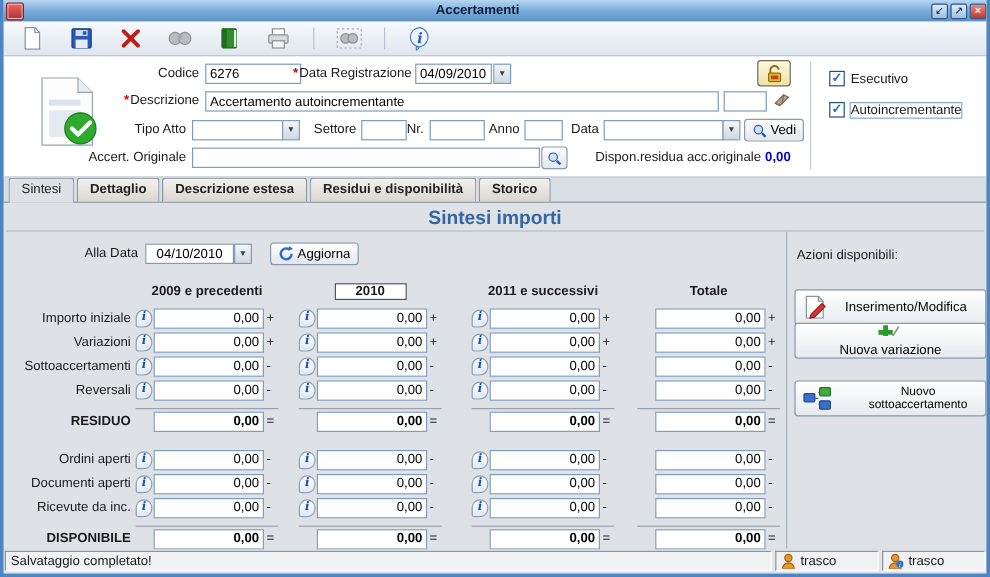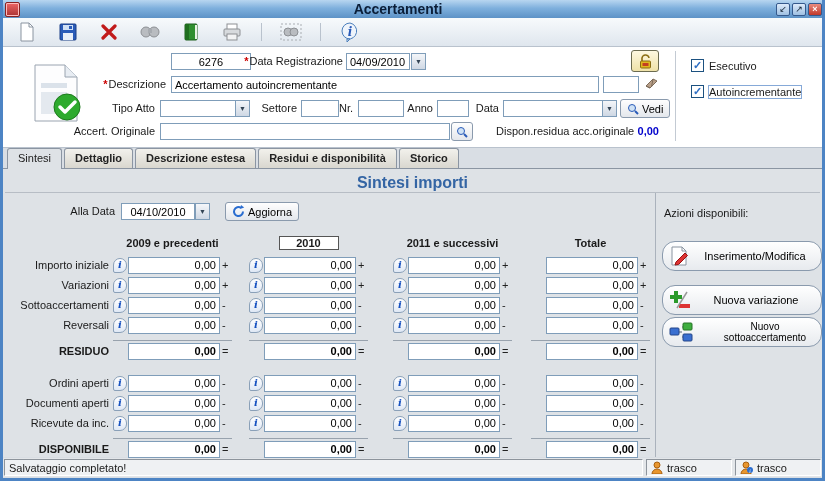--- a/index.html
+++ b/index.html
@@ -4,37 +4,37 @@
 <style>
   html,body{margin:0;padding:0;background:#fff;font-family:"Liberation Sans",sans-serif;}
   .window{position:relative;width:825px;height:481px;box-sizing:border-box;
     border-left:3px solid #4d84c4;border-right:3px solid #4d84c4;border-bottom:3px solid #4d84c4;
     background:#d9dee4;overflow:hidden;font-size:11px;color:#1a1a1a;}
   
   .titlebar{position:absolute;left:-3px;right:-3px;top:0;height:18px;
     background:linear-gradient(#b8d6f0,#7fb0dd 45%,#5d92c6);display:flex;align-items:center;padding:0 3px;}
   .app-icon{width:13px;height:13px;margin-left:2px;background:linear-gradient(#e66,#a33);border:1px solid #822;border-radius:2px;
     box-shadow:inset 0 0 0 1px #fbb;}
-  .title-text{flex:1;text-align:center;font-weight:bold;color:#0b1e38;font-size:14px;}
+  .title-text{flex:1;text-align:center;font-weight:bold;color:#0b1e38;font-size:11px;}
   .winbtns{display:flex;gap:2px;}
   .winbtn{width:14px;height:13px;border:1px solid #35598c;border-radius:2px;background:linear-gradient(#dceafa,#9fc0e2);
     font-size:9px;line-height:11px;text-align:center;color:#123;padding:0;cursor:default;}
   .winbtn.close{background:linear-gradient(#e98b7d,#c0392b);color:#fff;font-weight:bold;}
   
   .toolbar{position:absolute;left:0;right:0;top:18px;height:28px;background:linear-gradient(#f7fafc,#dfe6ee);
     border-bottom:1px solid #b9c2cd;display:flex;align-items:center;padding-left:12px;gap:17px;}
   .tbtn{width:24px;height:22px;border:0;background:transparent;display:flex;align-items:center;justify-content:center;padding:0;}
   .tsep{width:1px;height:18px;background:#b9c2cd;}
   
   .formarea{position:absolute;left:0;right:0;top:47px;height:100px;background:#fff;border-bottom:1px solid #b9c2cd;}
   .flabel{position:absolute;text-align:right;line-height:17px;white-space:nowrap;}
   .req{color:#c00;font-weight:bold;margin-right:1px;}
   .tfield{position:absolute;box-sizing:border-box;height:17px;border:1px solid #7f9db9;background:#fff;
     font-family:"Liberation Sans",sans-serif;font-size:11px;padding:0 3px;}
-  .tfield.num{text-align:center;}
+  .tfield.num{text-align:left;}
   .ddbtn{position:absolute;box-sizing:border-box;height:17px;width:15px;border:1px solid #7f9db9;
     background:linear-gradient(#f4f6f9,#cfd8e4);font-size:7px;line-height:13px;color:#345;padding:0;}
   .sbtn{position:absolute;box-sizing:border-box;height:19px;border:1px solid #8a9aad;border-radius:3px;
     background:linear-gradient(#fefefe,#e4e7ec);font-size:11px;display:flex;align-items:center;gap:3px;
     padding:0 6px;font-family:"Liberation Sans",sans-serif;}
   .vsep-form{position:absolute;left:672px;top:4px;bottom:6px;width:1px;background:#c3cad3;}
   .cbrow{position:absolute;left:688px;display:flex;align-items:center;gap:5px;}
   .cbbox{width:13px;height:13px;border:1px solid #1c5180;background:#fff;box-sizing:border-box;
     color:#2f6fc4;font-weight:bold;font-size:11px;line-height:11px;text-align:center;}
   .cblabel.focused{outline:1px solid #86a9d8;}
@@ -67,21 +67,21 @@
   .amt{width:92px;flex:none;box-sizing:border-box;height:17px;border:1px solid #7f9db9;background:#fff;
     font-family:"Liberation Sans",sans-serif;font-size:11px;text-align:right;padding:0 3px;}
   .amount-row.total .amt{font-weight:bold;}
   .op{width:10px;flex:none;text-align:left;padding-left:2px;color:#222;}
   .sep-row{display:flex;height:6px;align-items:flex-end;}
   .s{width:119px;flex:none;border-top:1px solid #98a2ad;height:0;}
   
   .actions{position:absolute;left:652px;top:24px;bottom:0;right:0;border-left:1px solid #aab2bc;}
   .actions-heading{position:absolute;left:8px;top:14px;}
   .abtn{position:absolute;left:6px;width:160px;height:30px;box-sizing:border-box;border:1px solid #8a9aad;
-    border-radius:13px;background:linear-gradient(#ffffff,#e7eaee);display:flex;align-items:center;gap:6px;
+    border-radius:3px;background:linear-gradient(#ffffff,#e7eaee);display:flex;align-items:center;gap:6px;
     padding:0 6px;font-size:11px;font-family:"Liberation Sans",sans-serif;}
   .abtn .albl{flex:1;text-align:center;}
   
   .statusbar{position:absolute;left:0;right:0;top:458px;height:19px;background:#e3e6e9;display:flex;gap:3px;padding:1px 1px;box-sizing:border-box;}
   .scell{box-sizing:border-box;height:17px;border:1px solid;border-color:#8d949c #fff #fff #8d949c;
     background:#eff1f3;display:flex;align-items:center;padding:0 4px;gap:4px;}
   .scell.msg{flex:1;text-align:center;}
   .scell.user{width:86px;flex:none;}
   svg{display:block;}
 </style>
@@ -163,20 +163,21 @@
       <svg width="54" height="62">
           <path d="M6 2h30l12 12v44H6z" fill="#fdfdfe" stroke="#9aa4b0"></path>
           <path d="M36 2v12h12" fill="#e8edf3" stroke="#9aa4b0"></path>
           <rect x="12" y="20" width="26" height="5" fill="#dbe2ea"></rect>
           <rect x="12" y="29" width="26" height="22" fill="#e4e9ef"></rect>
           <circle cx="38" cy="44" r="13" fill="#2eaa2e" stroke="#1d7a1d"></circle>
           <path d="M31 44 l5 5 l10-10" fill="none" stroke="#fff" stroke-width="3.5" stroke-linecap="round" stroke-linejoin="round"></path>
         </svg>
     </div>
 
+    <span class="flabel" style="left:60px;top:6px;width:103px;">Codice</span>
     <input class="tfield num" style="left: 168px; top: 6px; width: 80px;" readonly="" value="6276">
     <span class="flabel" style="left:225px;top:6px;width:115px;"><span class="req">*</span><span>Data Registrazione</span></span>
     <input class="tfield" style="left: 343px; top: 6px; width: 64px;" readonly="" value="04/09/2010">
     <button class="ddbtn" style="left:408px;top:6px;">▼</button>
     <button class="sbtn" style="left:628px;top:3px;width:28px;height:22px;justify-content:center;background:linear-gradient(#fdf8e0,#efe2a8);border-color:#6b6b50;">
       <svg width="15" height="15">
           <path d="M4 7 V5 a3.5 3.5 0 0 1 7-1" fill="none" stroke="#8a6d12" stroke-width="1.6"></path>
           <rect x="2.5" y="7" width="10" height="7" rx="1" fill="#e0b81f" stroke="#8a6d12"></rect>
           <rect x="4.5" y="9" width="6" height="3" fill="#b22" opacity="0.8"></rect>
         </svg>
@@ -501,21 +502,21 @@
     <div class="actions">
       <span class="actions-heading">Azioni disponibili:</span>
       <button class="abtn" style="top:48px;">
         <svg width="20" height="20">
             <path d="M3 1h10l4 4v14H3z" fill="#fff" stroke="#8a94a0"></path>
             <path d="M13 1v4h4" fill="none" stroke="#8a94a0"></path>
             <path d="M7 16 L16 7 l2.5 2.5 L9.5 18.5 6 19z" fill="#d33" stroke="#911"></path>
           </svg>
         <span class="albl">Inserimento/Modifica</span>
       </button>
-      <button class="abtn" style="top:92px;">
+      <button class="abtn" style="top:76px;flex-direction:column;">
         <svg width="22" height="20">
             <path d="M7 1v12 M1 7h12" stroke="#2a9a2a" stroke-width="4"></path>
             <rect x="10" y="14" width="11" height="4" fill="#d33"></rect>
             <line x1="18" y1="2" x2="8" y2="18" stroke="#999" stroke-width="1.5"></line>
           </svg>
         <span class="albl">Nuova variazione</span>
       </button>
       <button class="abtn" style="top:124px;">
         <svg width="24" height="20">
             <path d="M7 10 h6 M13 5 h3 M13 15 h3" stroke="#567" fill="none"></path>

